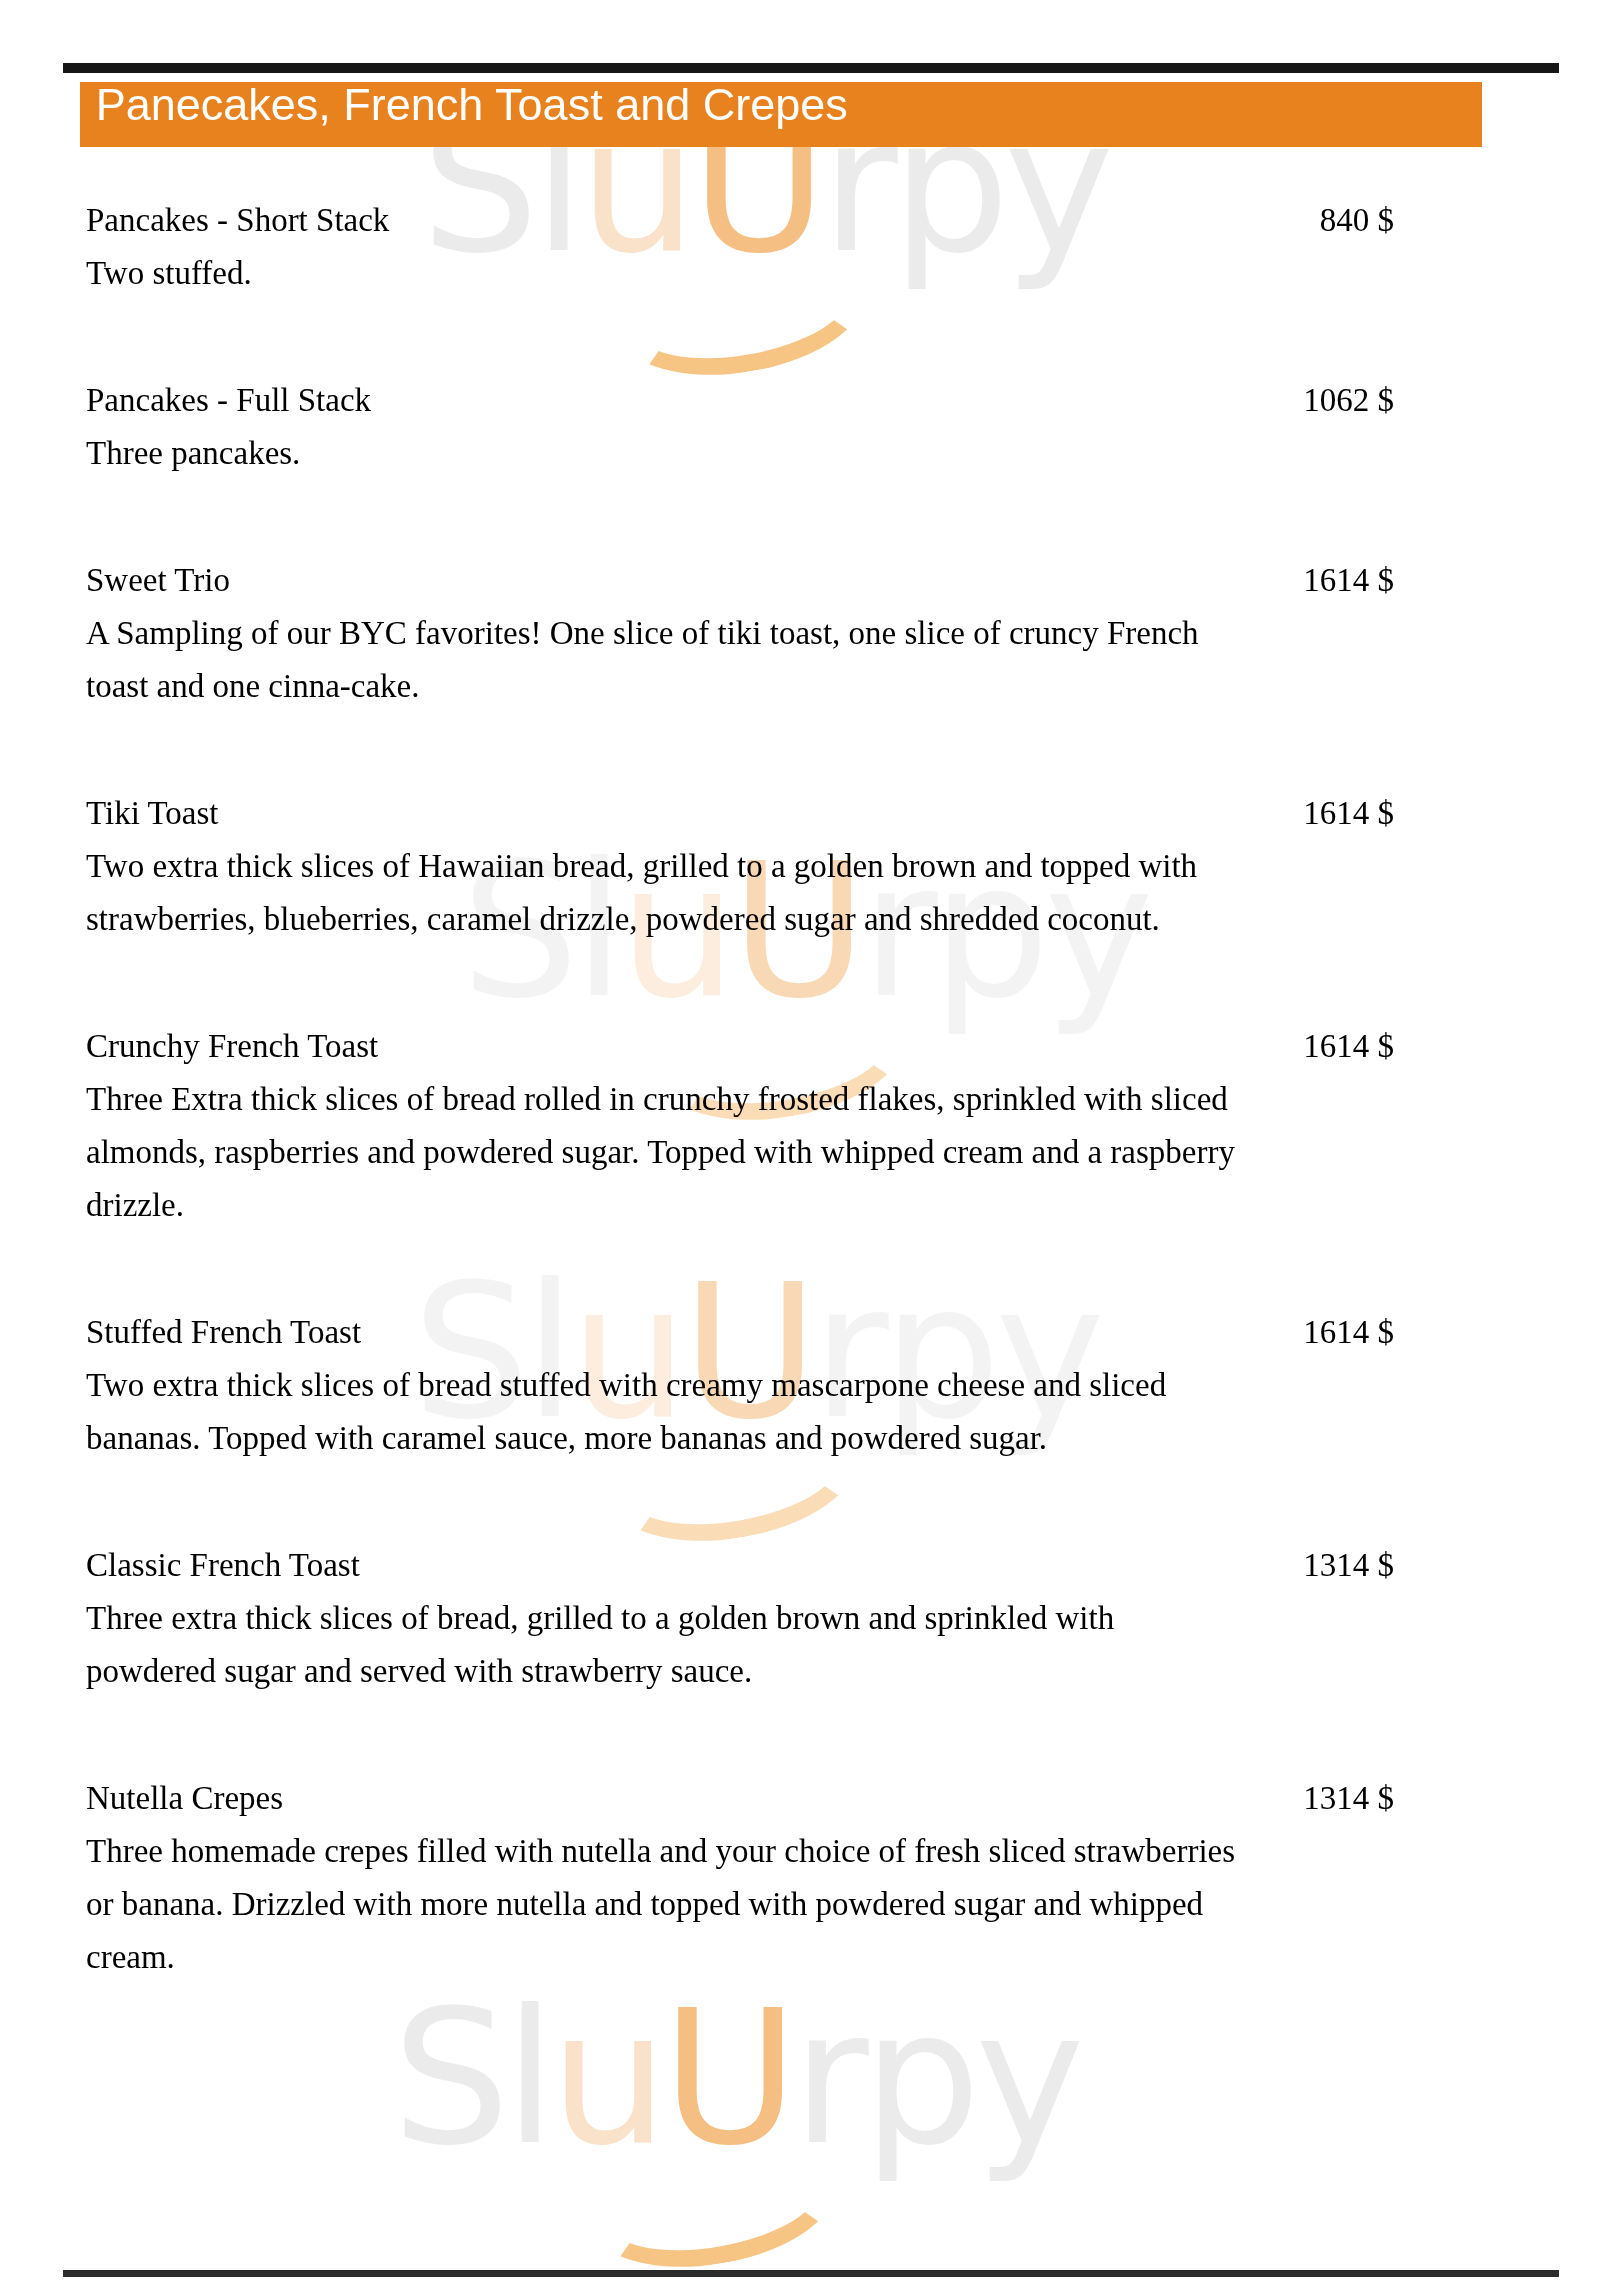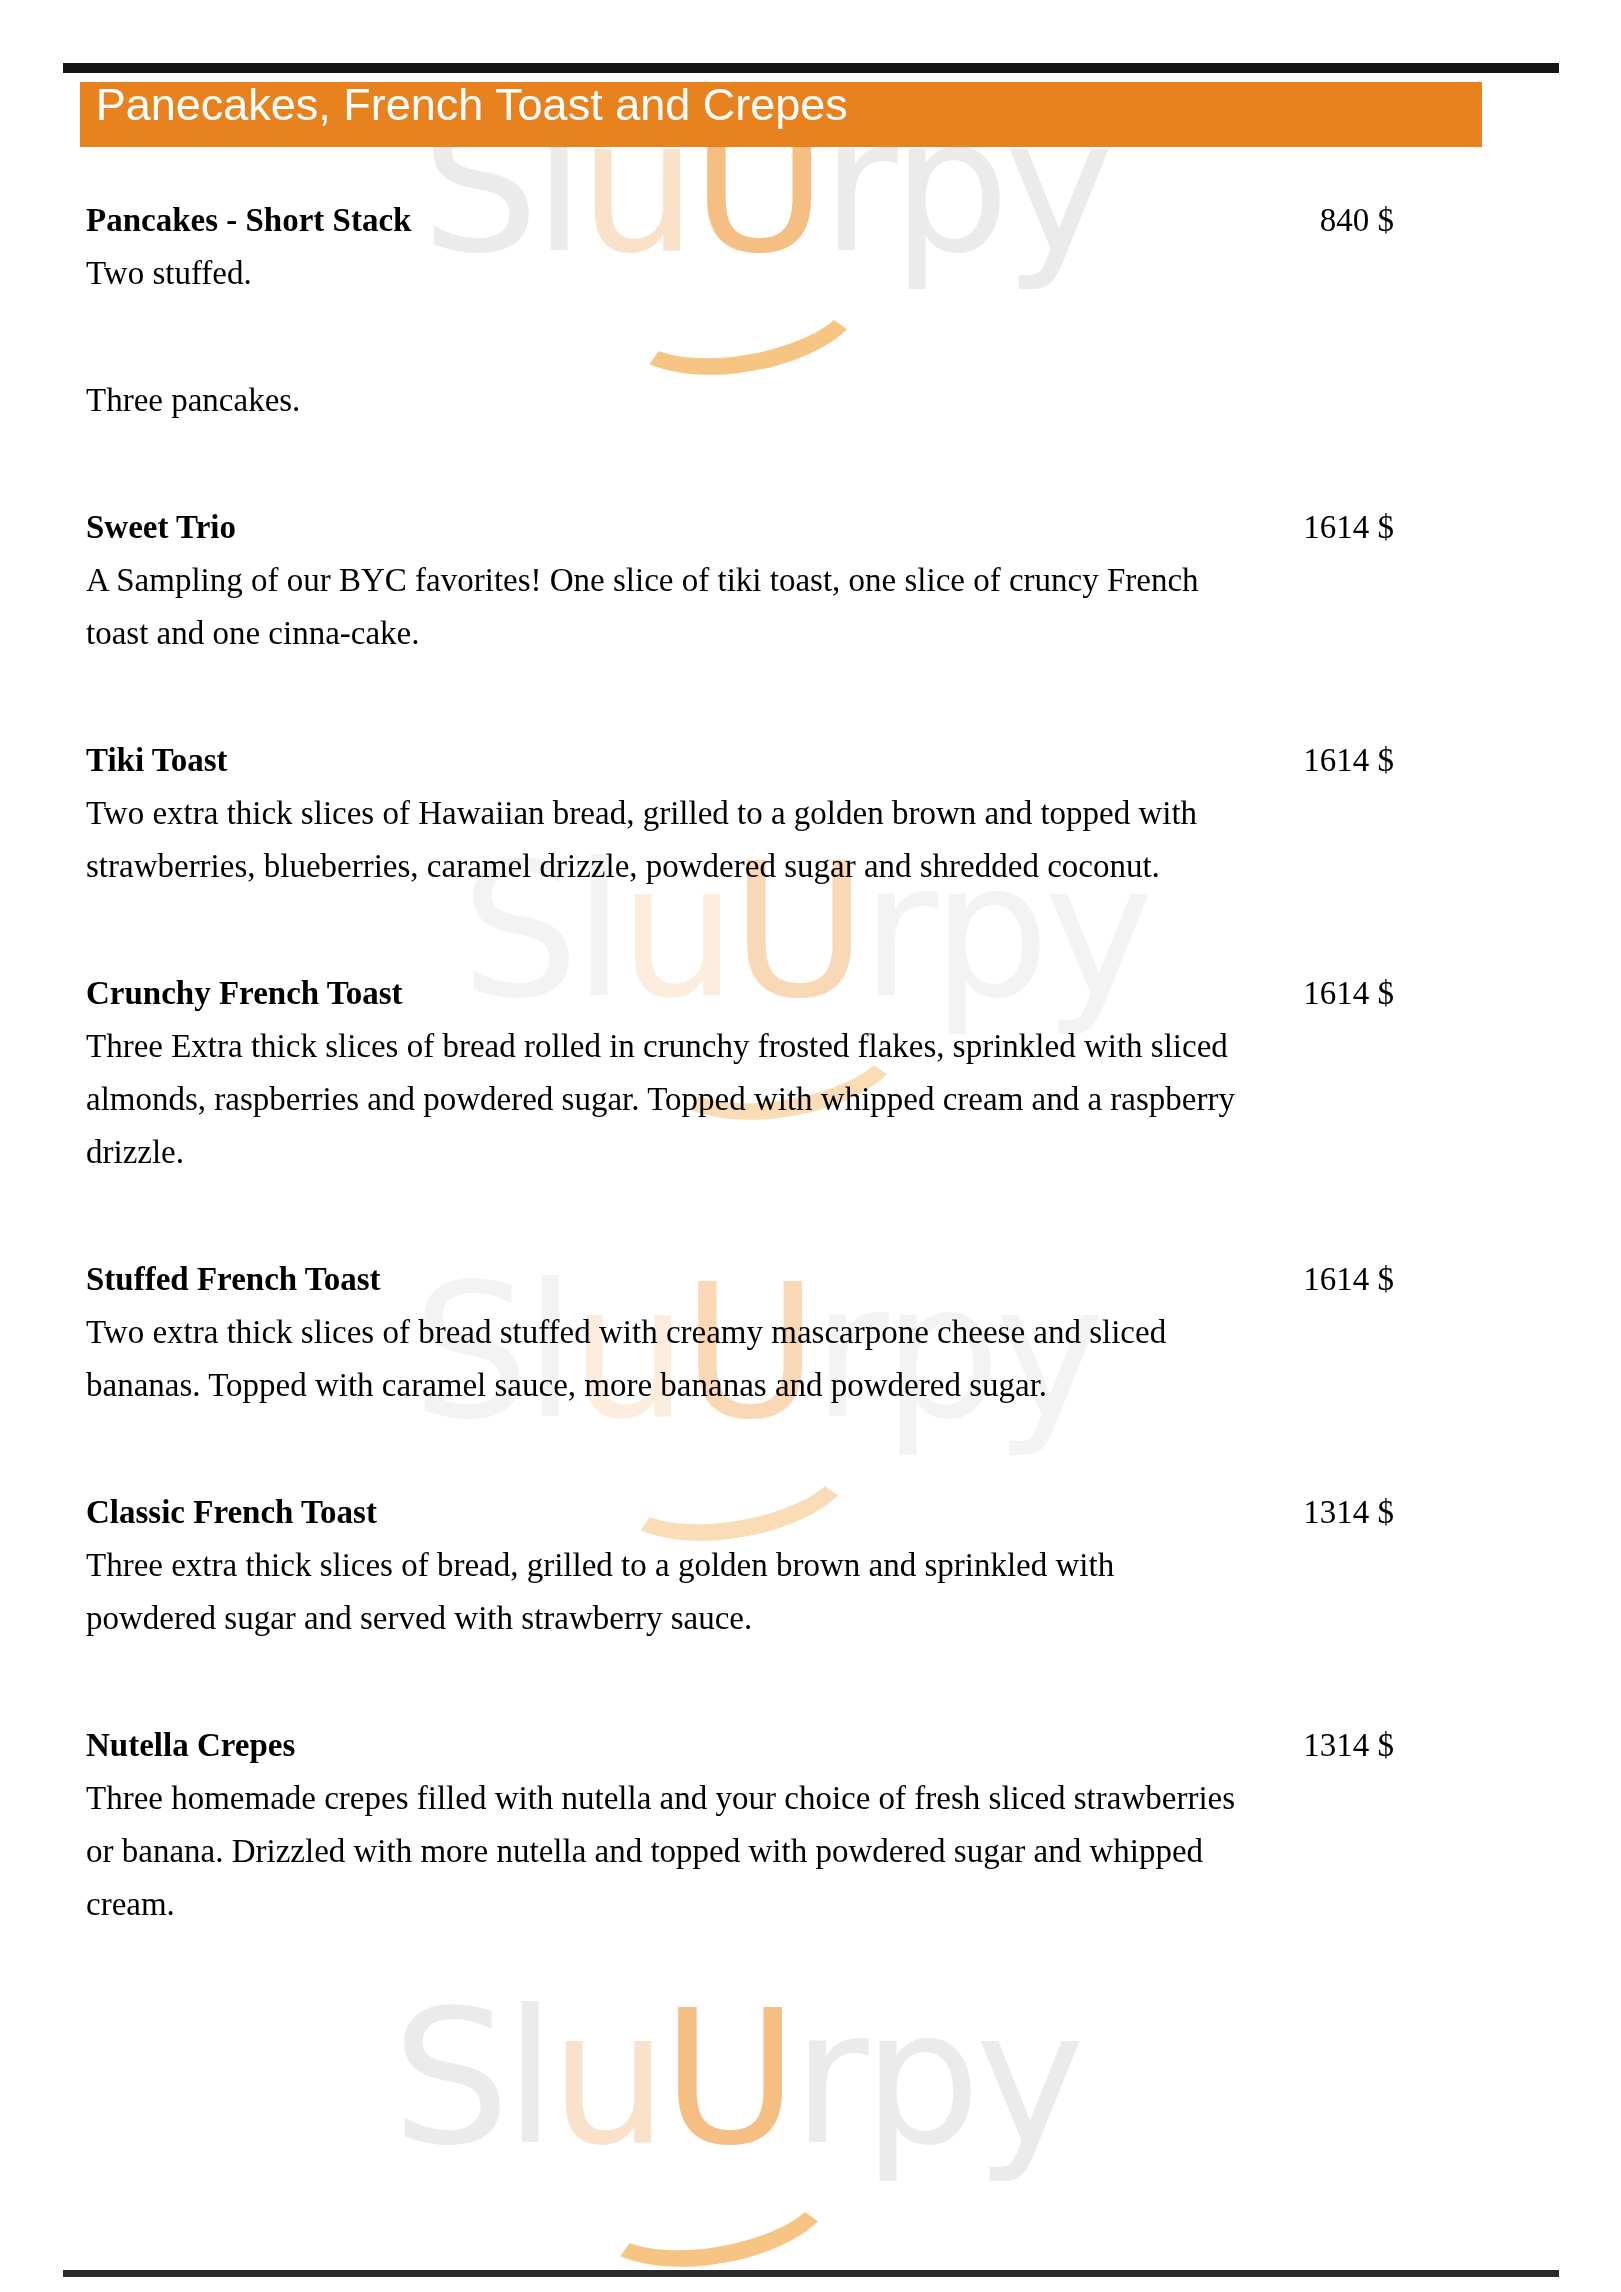--- a/index.html
+++ b/index.html
@@ -50,21 +50,21 @@
   }
   .menu-item { margin-bottom: 74px; }
   .item-row {
     display: flex;
     justify-content: space-between;
     align-items: baseline;
     font-size: 33px;
     line-height: 53px;
     color: #000000;
   }
-  .item-name { white-space: nowrap; font-weight: bold; }
+  .item-name { white-space: nowrap; }
   .item-price { white-space: nowrap; text-align: right; }
   .item-desc {
     font-size: 33px;
     line-height: 53px;
     color: #000000;
     max-width: 1166px;
   }
 
   
   .bottom-bar {
@@ -142,20 +142,24 @@
 
   <div class="menu-item">
     <div class="item-row">
       <span class="item-name">Pancakes - Short Stack</span>
       <span class="item-price">840 $</span>
     </div>
     <div class="item-desc">Two stuffed.</div>
   </div>
 
   <div class="menu-item">
+    <div class="item-row">
+      <span class="item-name">Pancakes - Full Stack</span>
+      <span class="item-price">1062 $</span>
+    </div>
     <div class="item-desc">Three pancakes.</div>
   </div>
 
   <div class="menu-item">
     <div class="item-row">
       <span class="item-name">Sweet Trio</span>
       <span class="item-price">1614 $</span>
     </div>
     <div class="item-desc">A Sampling of our BYC favorites! One slice of tiki toast, one slice of cruncy French toast and one cinna-cake.</div>
   </div>

